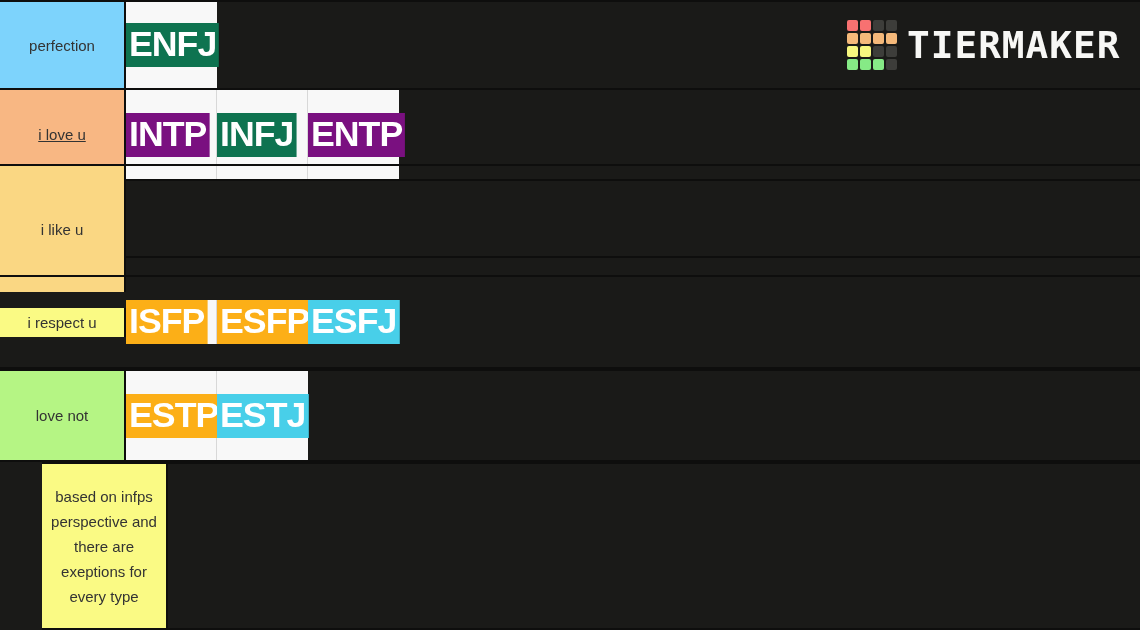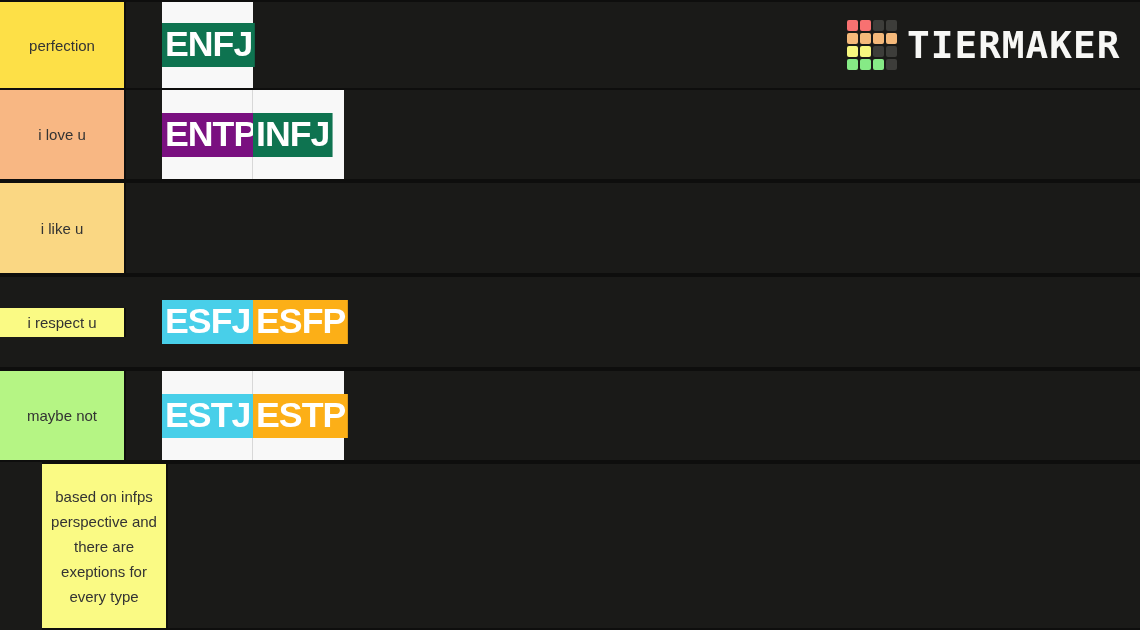--- a/index.html
+++ b/index.html
@@ -76,21 +76,20 @@
     font-size: 15px;
     line-height: 25px;
     box-sizing: border-box;
     padding: 2px 6px;
     border-right: 2px solid #0e0e0d;
   }
   .row-tiles {
     display: flex;
     align-items: stretch;
     background: transparent;
-    margin-left: 36px;
   }
   .tile-slot {
     width: 91px;
     flex: 0 0 91px;
     background: #f8f8f8;
     border-right: 1px solid #d8d8d8;
     display: flex;
     align-items: center;
     justify-content: flex-start;
     box-sizing: border-box;
@@ -138,60 +137,66 @@
         <div class="logo-cell" style="background: rgb(134, 234, 134);"></div>
         <div class="logo-cell" style="background: rgb(134, 234, 134);"></div>
         <div class="logo-cell" style="background: rgb(134, 234, 134);"></div>
         <div class="logo-cell" style="background: rgb(61, 61, 58);"></div>
       </div>
     <div class="logo-text">TIERMAKER</div>
   </div>
 
   <div id="rows-container">
       <div class="row" style="top: 0px; height: 90px;">
-        <div class="row-label" style="background: #fde047;">perfection</div>
+        <div class="row-label" style="background: #7dd3fc;">perfection</div>
         <div class="row-tiles">
           <div class="tile-slot">
             <div class="badge green">ENFJ</div>
           </div>
         </div>
       </div>
       <div class="row" style="top: 88px; height: 93px;">
-        <div class="row-label" style="background: rgb(248, 183, 131);">i love u</div>
-        <div class="row-tiles">
+        <div class="row-label" style="background: rgb(248, 183, 131); text-decoration: underline;">i love u</div>
+        <div class="row-tiles">
+          <div class="tile-slot">
+            <div class="badge purple">INTP</div>
+          </div>
+          <div class="tile-slot">
+            <div class="badge green">INFJ</div>
+          </div>
           <div class="tile-slot">
             <div class="badge purple">ENTP</div>
           </div>
-          <div class="tile-slot">
-            <div class="badge green">INFJ</div>
-          </div>
-        </div>
-      </div>
-      <div class="row" style="top: 181px; height: 94px;">
+        </div>
+      </div>
+      <div class="row" style="top: 164px; height: 94px; flex-direction: column;">
         <div class="row-label" style="background: rgb(250, 215, 131);">i like u</div>
       </div>
       <div class="row" style="top: 275px; height: 94px; align-items: center;">
         <div class="row-label" style="background: rgb(250, 250, 132);">i respect u</div>
         <div class="row-tiles">
           <div class="tile-slot">
+            <div class="badge orange">ISFP</div>
+          </div>
+          <div class="tile-slot">
+            <div class="badge orange">ESFP</div>
+          </div>
+          <div class="tile-slot">
             <div class="badge cyan">ESFJ</div>
           </div>
-          <div class="tile-slot">
-            <div class="badge orange">ESFP</div>
-          </div>
         </div>
       </div>
       <div class="row" style="top: 369px; height: 93px;">
-        <div class="row-label" style="background: rgb(181, 245, 132);">maybe not</div>
-        <div class="row-tiles">
+        <div class="row-label" style="background: rgb(181, 245, 132);">love not</div>
+        <div class="row-tiles">
+          <div class="tile-slot">
+            <div class="badge orange">ESTP</div>
+          </div>
           <div class="tile-slot">
             <div class="badge cyan">ESTJ</div>
-          </div>
-          <div class="tile-slot">
-            <div class="badge orange">ESTP</div>
           </div>
         </div>
       </div>
       <div class="row" style="top: 462px; height: 168px; margin-left: 42px;">
         <div class="row-label" style="background: rgb(250, 250, 132); font-size: 15px; line-height: 25px;">based on infps perspective and there are exeptions for every type</div>
         <div class="row-tiles"></div>
       </div>
     </div>
 
 </div>

